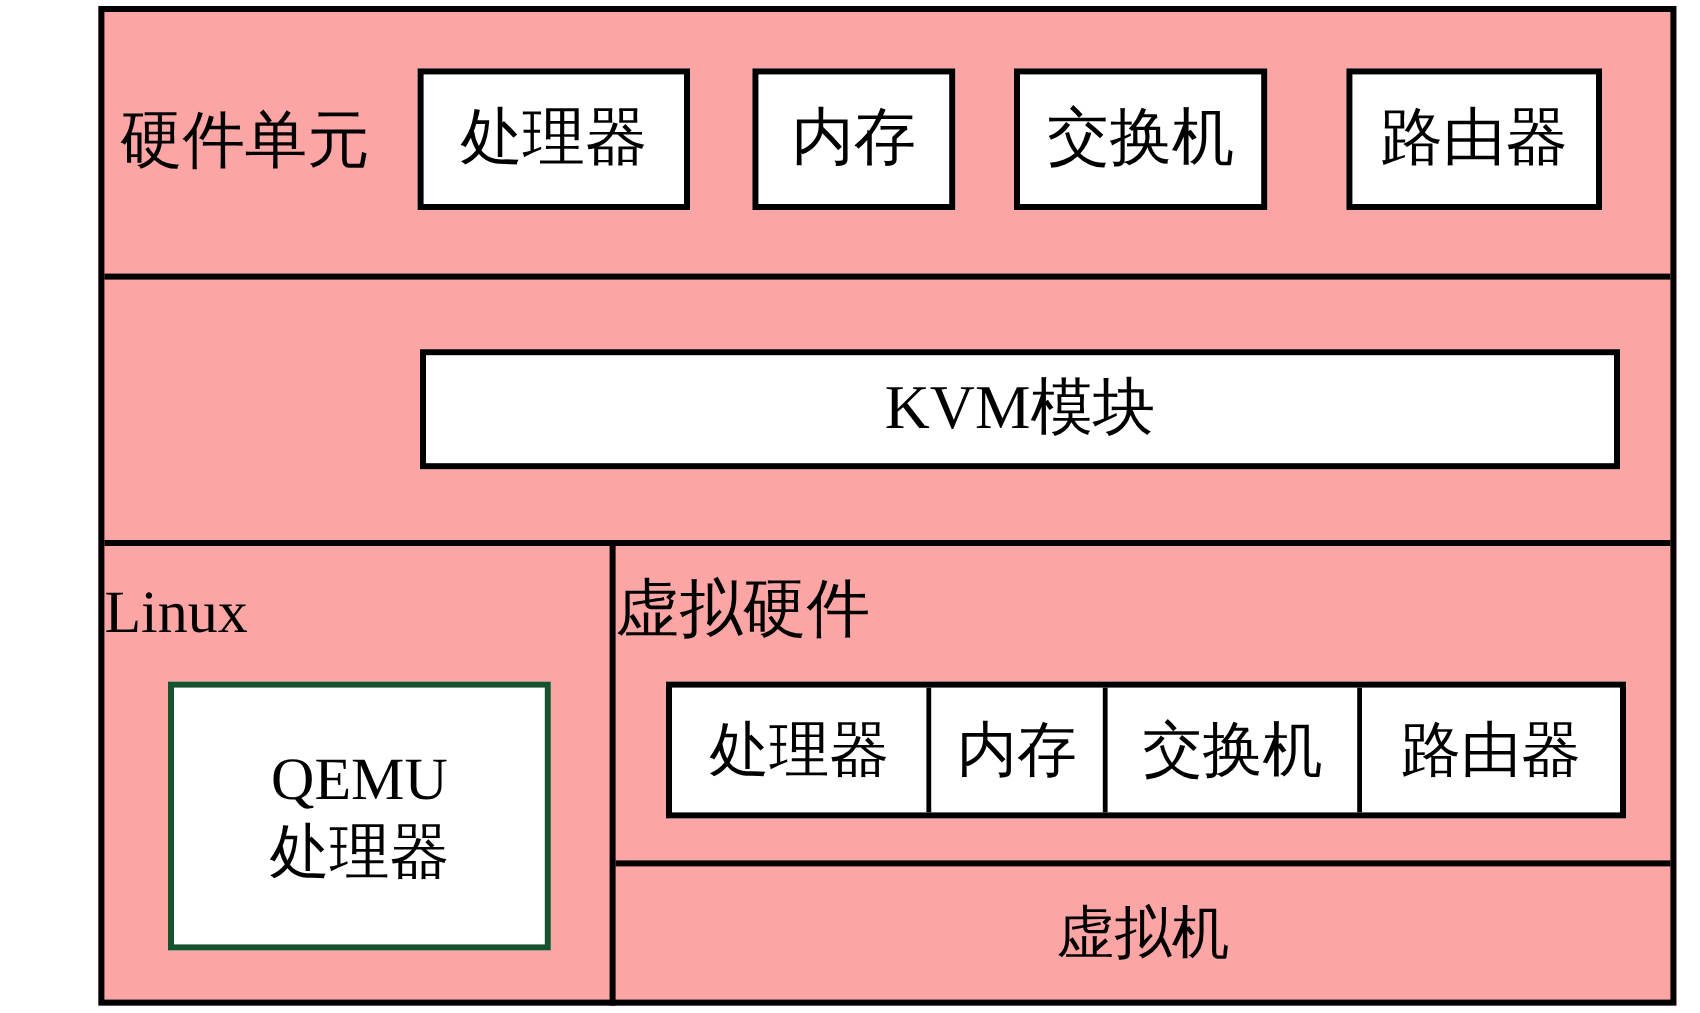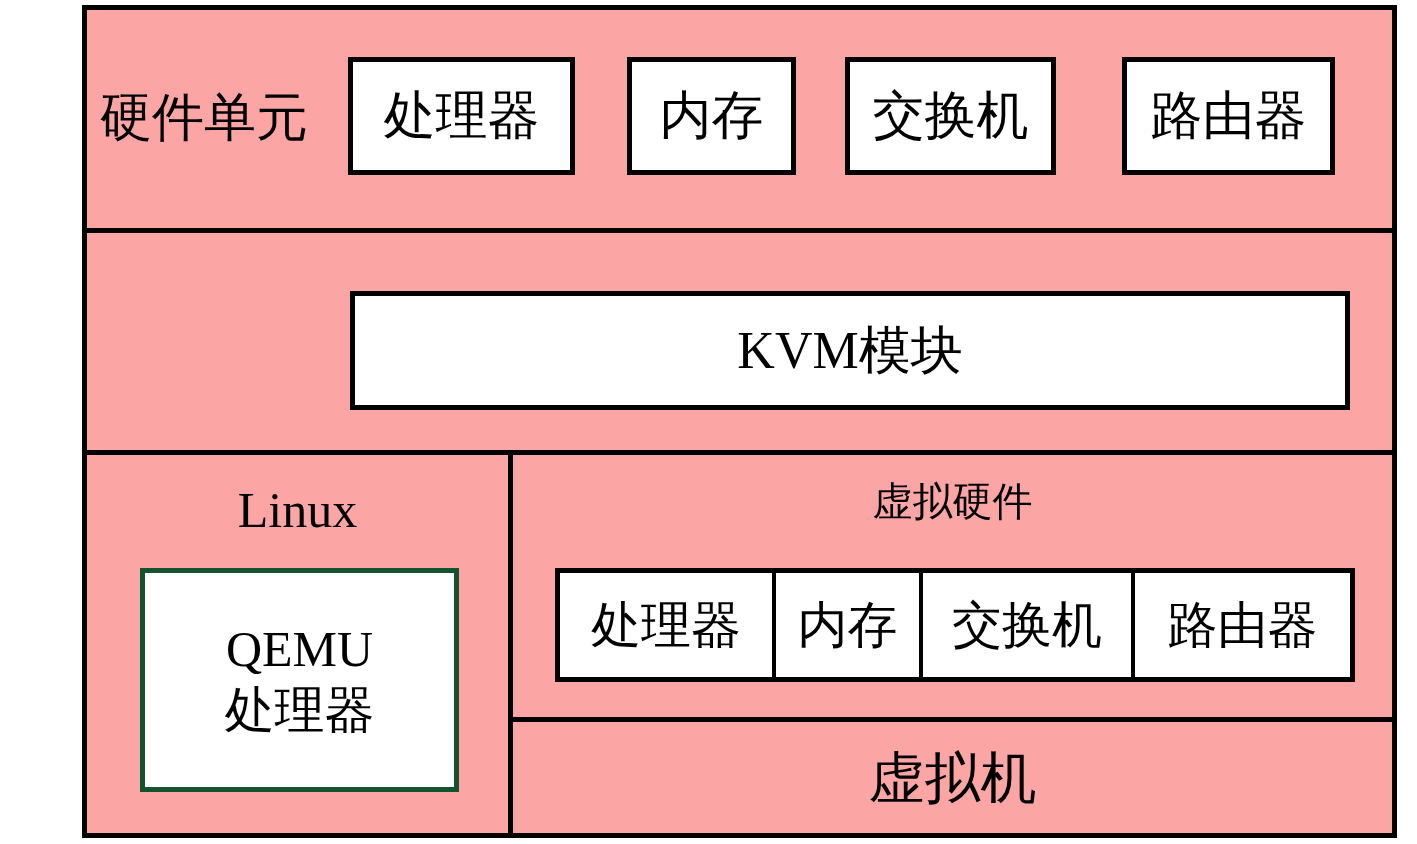--- a/index.html
+++ b/index.html
@@ -74,21 +74,21 @@
   .hw-box.b0 { left: 261px; top: 47px;  width: 227px; height: 118px; }
   .hw-box.b1 { left: 540px; top: 47px;  width: 169px; height: 118px; }
   .hw-box.b2 { left: 758px; top: 47px;  width: 211px; height: 118px; }
   .hw-box.b3 { left: 1035px;top: 47px;  width: 213px; height: 118px; }
 
   .kvm-box {
     position: absolute;
     left: 263px;
     top: 58px;           
     width: 1000px;       
-    height: 119px;       
+    height: 100px;       
     box-sizing: border-box;
     border: 5px solid #000000;
     background: #ffffff;
     display: flex;
     align-items: center;
     justify-content: center;
     font-size: 52px;
     line-height: 1;
     white-space: nowrap;
   }
@@ -108,27 +108,26 @@
     top: 0;
     width: 884px;       
     height: 383px;
     box-sizing: border-box;
     border-left: 5px solid #000000;
   }
 
   .col-title {
     position: absolute;
     width: 100%;
-    text-align: center;
     font-size: 50px;
     line-height: 1;
     white-space: nowrap;
   }
   .title-linux { top: 30px; }
-  .title-vhw   { top: 27px; font-size: 40px; }
+  .title-vhw   { top: 27px; font-size: 53px; }
 
   .qemu-box {
     position: absolute;
     left: 53px;          
     top: 113px;          
     width: 319px;        
     height: 224px;       
     box-sizing: border-box;
     border: 5px solid #14532d;
     background: #ffffff;
@@ -176,21 +175,21 @@
     top: 262px;          
     width: 100%;
     height: 121px;
     box-sizing: border-box;
     border-top: 5px solid #000000;
     display: flex;
     align-items: center;
     justify-content: center;
   }
   .vm-band span {
-    font-size: 56px;
+    font-size: 48px;
     line-height: 1;
     white-space: nowrap;
     position: relative;
     top: -2px;
     font-family: Liberation Serif, serif;
   }
 </style>
 </head>
 <body>
 

